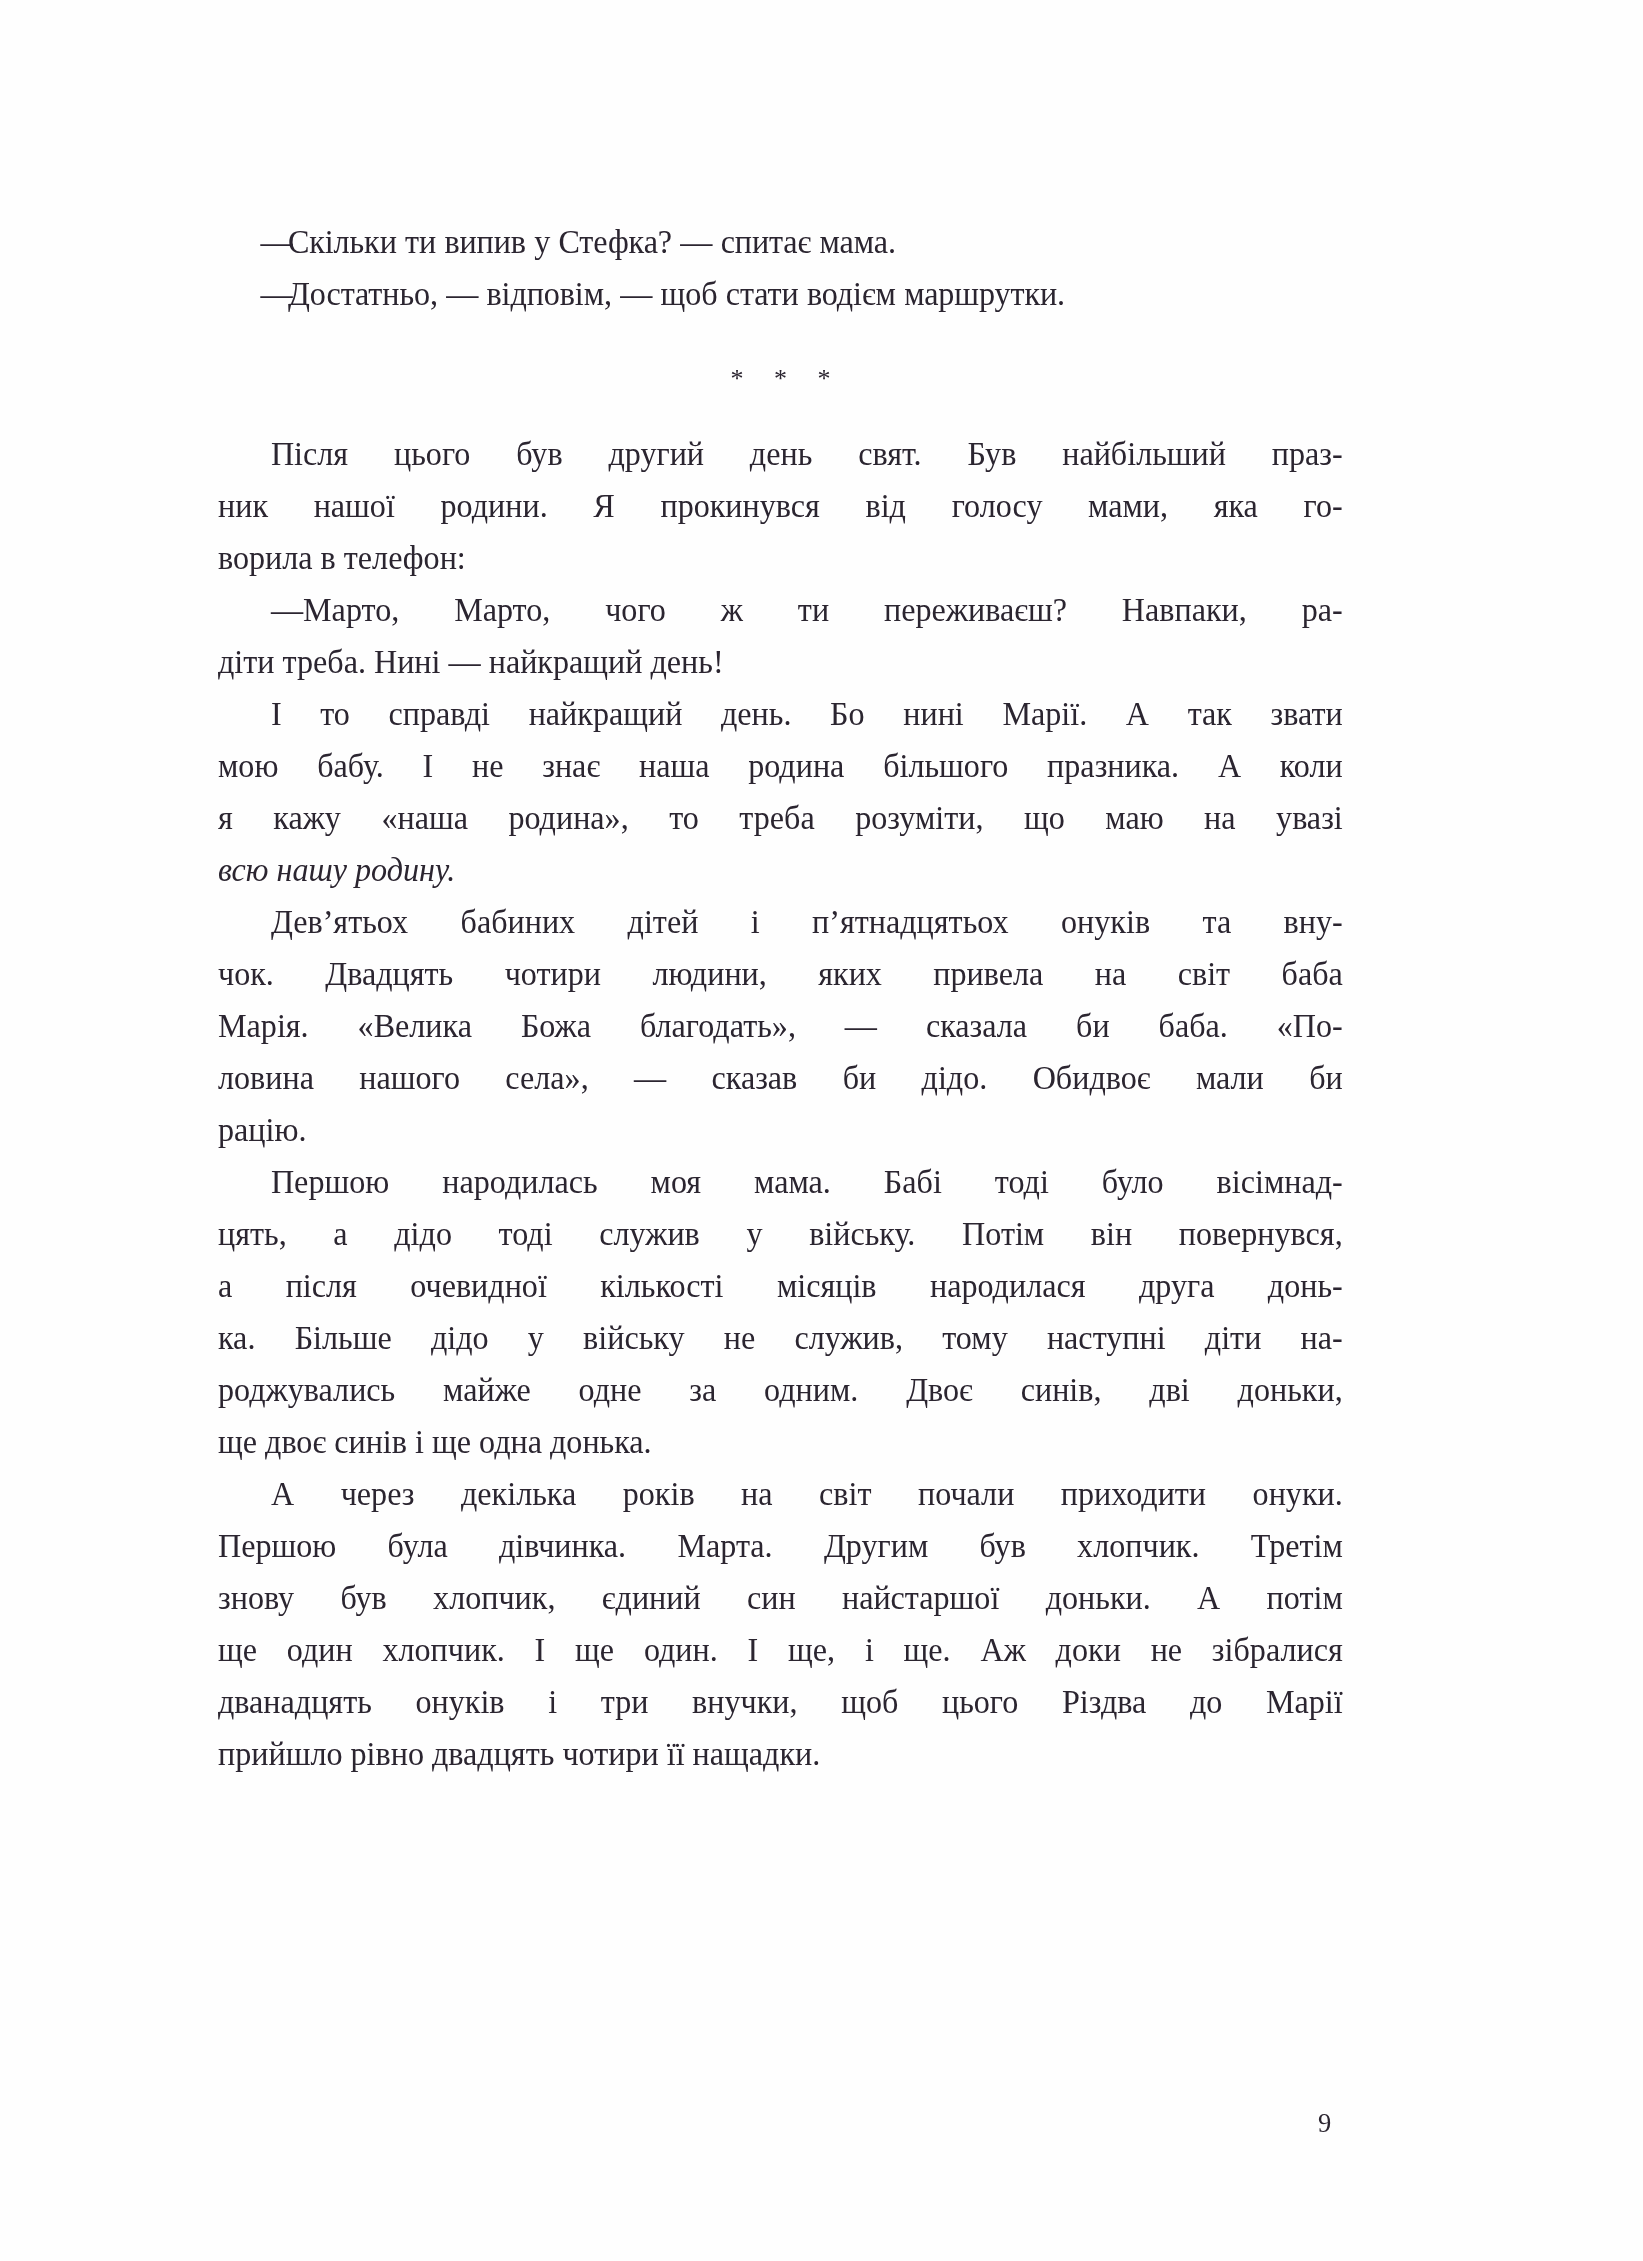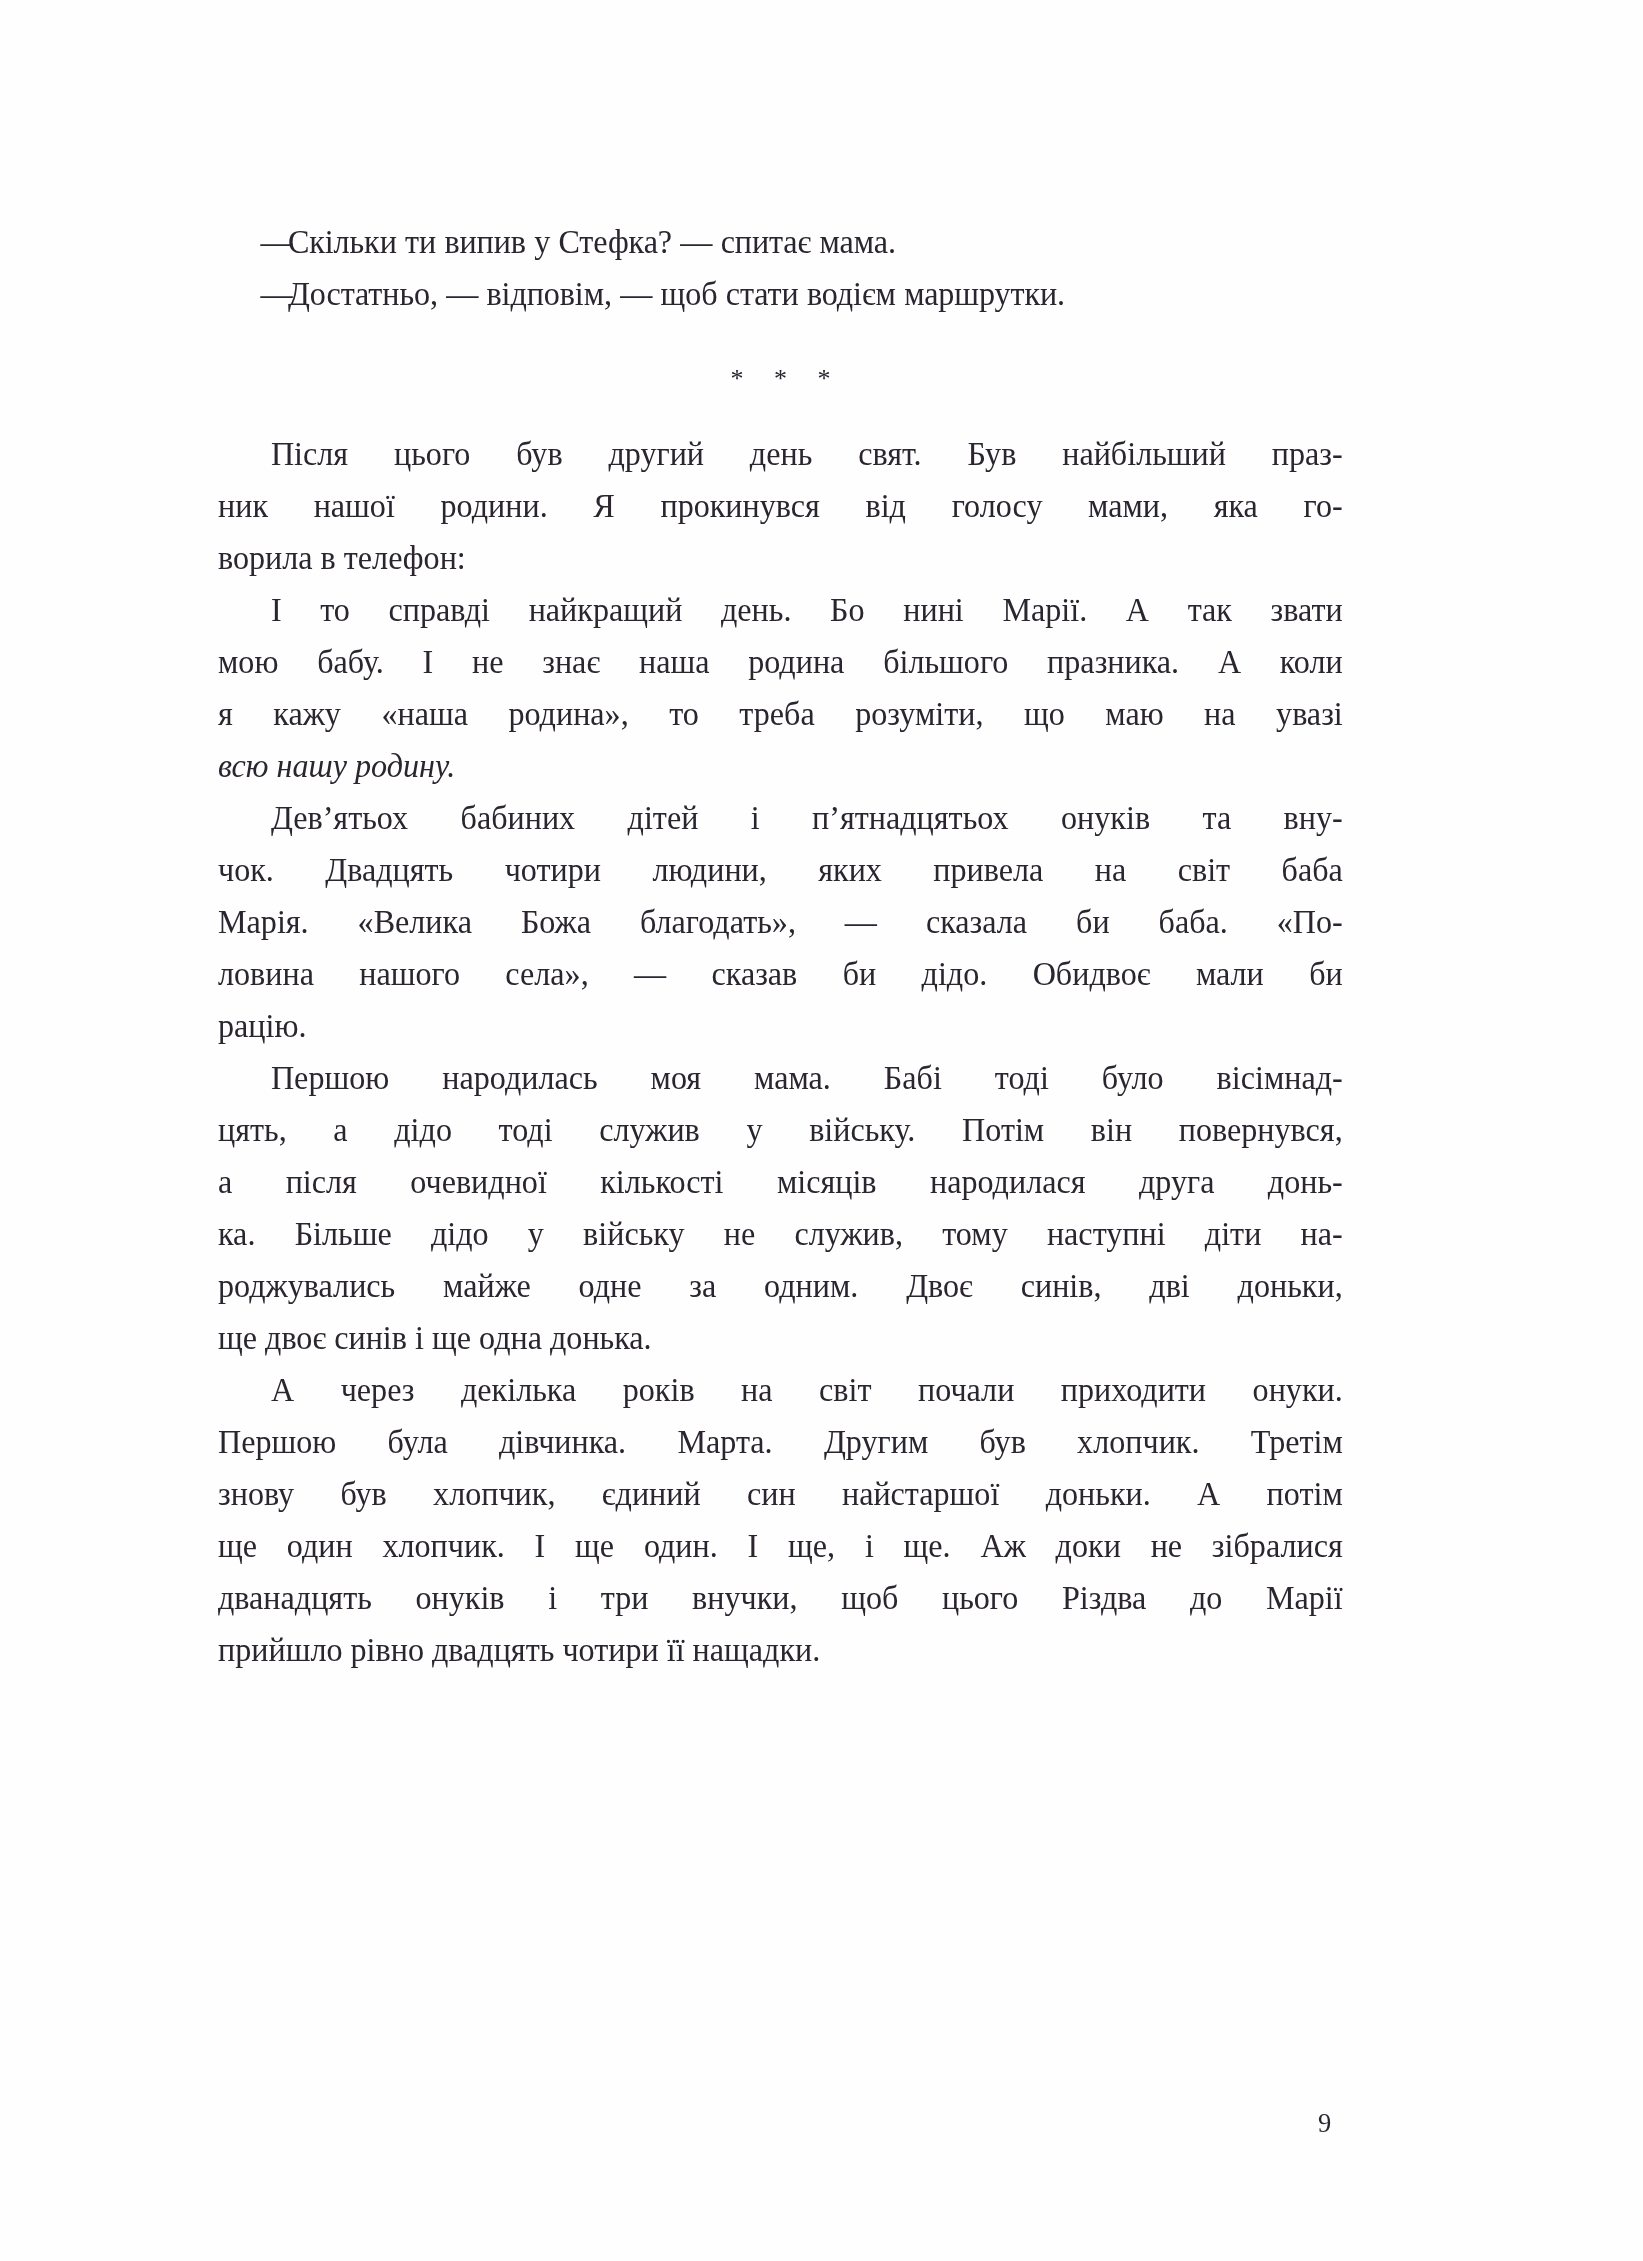--- a/index.html
+++ b/index.html
@@ -150,20 +150,35 @@
             <span>від</span>
             <span>голосу</span>
             <span>мами,</span>
             <span>яка</span>
             <span>го-</span>
           </span>
         </span>
       <span class="vline">ворила в телефон:</span>
     </div>
 
+    <div class="justified-para">
+      <span class="vline j indent">
+          <span style="display: flex; width: 100%; justify-content: space-between;">
+            <span>—Марто,</span>
+            <span>Марто,</span>
+            <span>чого</span>
+            <span>ж</span>
+            <span>ти</span>
+            <span>переживаєш?</span>
+            <span>Навпаки,</span>
+            <span>ра-</span>
+          </span>
+        </span>
+      <span class="vline">діти треба. Нині — найкращий день!</span>
+    </div>
 
     <div class="justified-para">
       <span class="vline j indent">
           <span style="display: flex; width: 100%; justify-content: space-between;">
             <span>І</span>
             <span>то</span>
             <span>справді</span>
             <span>найкращий</span>
             <span>день.</span>
             <span>Бо</span>

